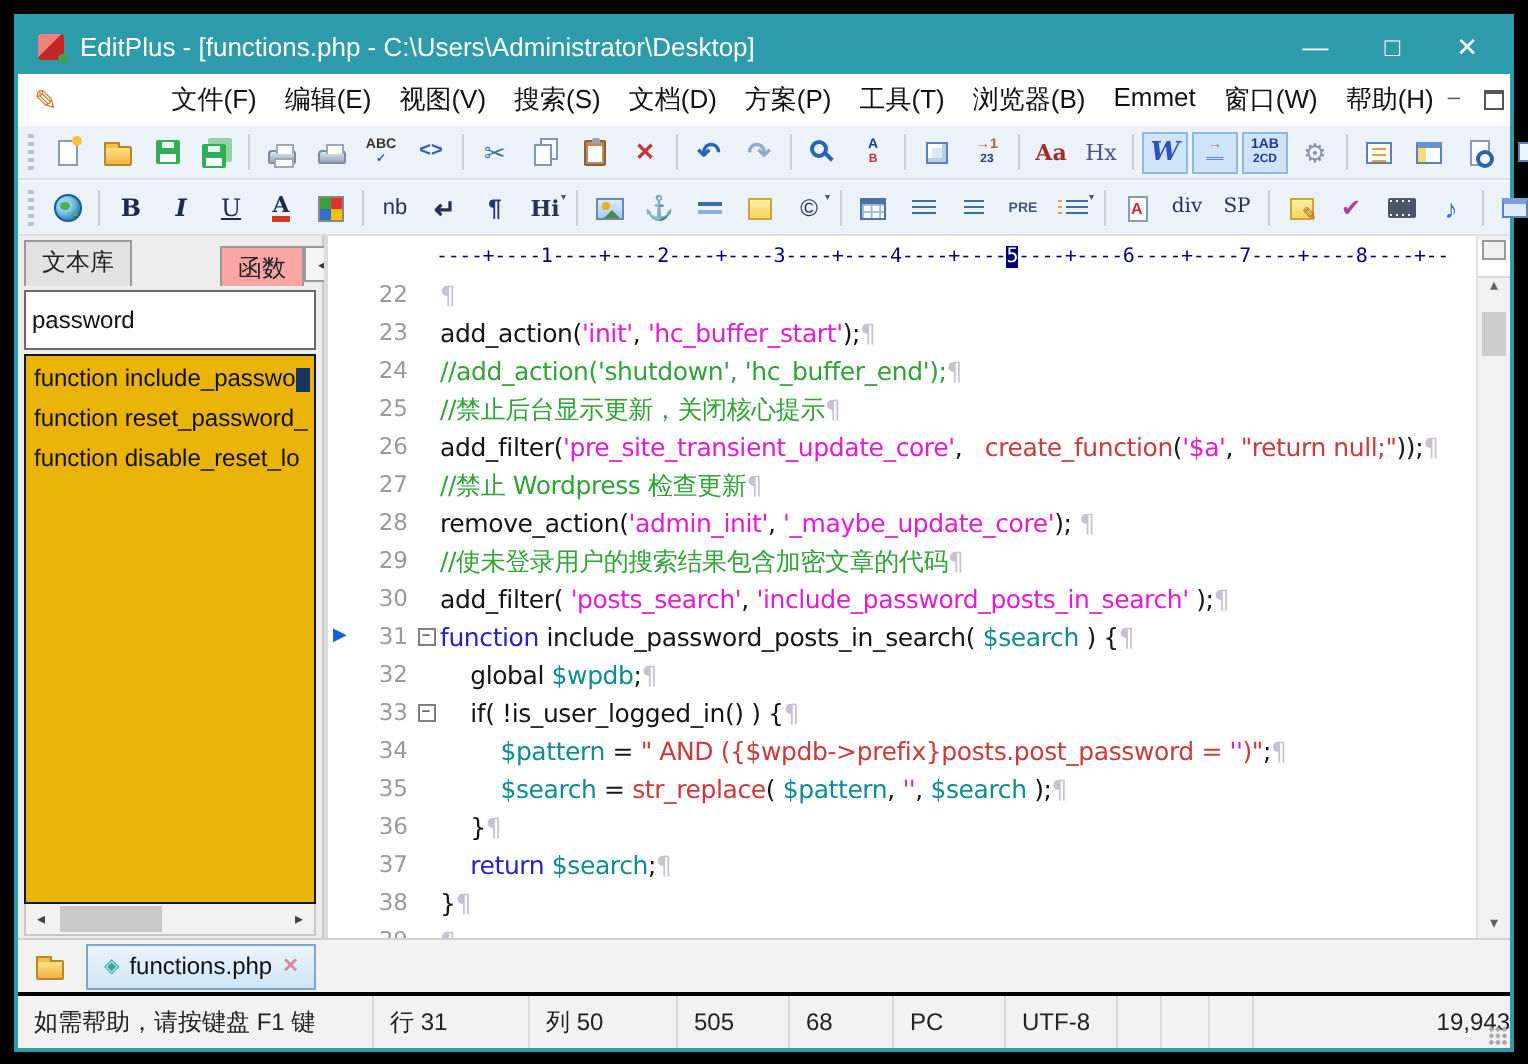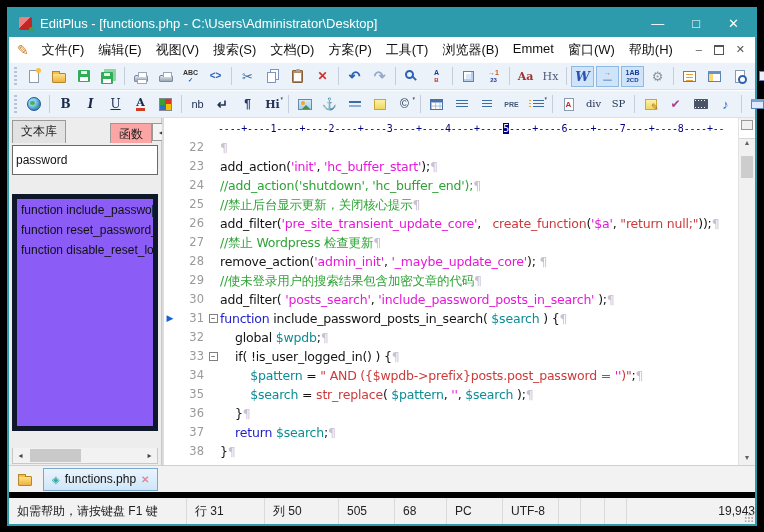--- a/index.html
+++ b/index.html
@@ -10,21 +10,21 @@
   .titlebar{height:28px;background:#2E9BAD;color:#fff;display:flex;align-items:center;flex:none;}
   .applogo{width:13px;height:13px;margin:0 8px 0 10px;border-radius:2px;flex:none;
     background:linear-gradient(135deg,#ef8080 0 45%,#c42626 45%);position:relative;}
   .applogo::after{content:"";position:absolute;right:-2px;bottom:-2px;width:5px;height:5px;background:#3fa04f;border-radius:50%;}
   .title{font-size:13px;flex:1;white-space:nowrap;overflow:hidden;}
   .wctls{display:flex;align-items:center;gap:28px;padding-right:16px;flex:none;}
   .wctl{font-size:13px;cursor:default;line-height:1;}
   
   .menubar{height:25px;background:#fff;display:flex;align-items:center;font-size:13px;color:#111;flex:none;}
   .menupencil{font-size:14px;color:#c87820;margin:0 6px 0 8px;}
-  .menuitems{display:flex;flex:1;}
+  .menuitems{display:flex;flex:1;margin-left:44px;}
   .menu-item{padding:3px 7px;white-space:nowrap;}
   .mdictls{display:flex;align-items:center;gap:12px;padding-right:10px;color:#555;}
   .mdictl{font-size:11px;line-height:1;}
   .mdi-restore{width:8px;height:7px;border:1px solid #555;border-top:2px solid #555;display:inline-block;}
   
   .toolbar{height:26px;background:#ECF2F9;border-top:1px solid #fbfdff;border-bottom:1px solid #d9e0ea;
     display:flex;align-items:center;padding-left:4px;flex:none;}
   .thandle{width:3px;height:18px;margin:0 4px 0 1px;flex:none;
     background:repeating-linear-gradient(180deg,#b9c5d6 0 2px,transparent 2px 4px);}
   .tsep{width:1px;height:18px;background:#c5cedb;margin:0 3px;flex:none;}
@@ -94,21 +94,21 @@
   .main{flex:1;display:flex;min-height:0;}
   .sidebar{width:152px;flex:none;background:#EDEDED;display:flex;flex-direction:column;border-right:1px solid #c8c8c8;}
   .sidetabs{height:23px;display:flex;align-items:flex-end;padding:2px 2px 0 3px;gap:0;}
   .sidetab{font-size:12px;padding:2px 8px 3px;border:1px solid #9a9a9a;border-bottom:none;background:#e2e2e2;color:#222;white-space:nowrap;}
   .sidetab.active{background:#fca5a5;position:relative;z-index:2;padding-bottom:0;}
   .tabarrows{margin-left:auto;display:flex;gap:1px;padding-bottom:2px;}
   .tabarrow{width:16px;height:16px;border:1px solid #9a9a9a;background:#f4f4f4;font-size:8px;color:#333;
     display:flex;align-items:center;justify-content:center;}
   .sideinput{margin:2px 3px;height:18px;border:1px solid #6a6a6a;font-size:12px;padding:5px 3px;
     font-family:"Liberation Sans",sans-serif;background:#fff;color:#111;}
-  .sidelist{flex:1;margin:17px 3px;background:#8b5cf6;border:5px solid #0f172a;font-size:12px;color:#111;
+  .sidelist{flex:1;margin:0 3px;background:#eab308;border:1px solid #0f172a;font-size:12px;color:#111;
     overflow:hidden;padding-top:1px;}
   .sideitem{height:20px;line-height:20px;padding-left:4px;white-space:nowrap;overflow:hidden;}
   .sideitem.sel::after{content:"";display:inline-block;width:7px;height:12px;background:#16355c;vertical-align:middle;}
   .sidehscroll{height:15px;margin:0 3px 1px;display:flex;align-items:stretch;background:#f2f2f2;border:1px solid #c8c8c8;border-top:none;}
   .harrow{width:15px;font-size:8px;color:#444;display:flex;align-items:center;justify-content:center;background:#f2f2f2;}
   .htrack{flex:1;position:relative;}
   .hthumb{position:absolute;left:2px;top:1px;bottom:1px;width:45%;background:#c9c9c9;}
   .splitter{width:2px;background:#dcdcdc;flex:none;}
   .editor{flex:1;min-width:0;display:flex;flex-direction:column;background:#fff;}
   .ruler{height:20px;flex:none;display:flex;align-items:center;padding-left:54px;
@@ -131,21 +131,21 @@
   .varrow.up{top:18px;} .varrow.down{bottom:0;}
   .vthumb{position:absolute;left:2px;right:2px;top:38px;height:22px;background:#cdcdcd;}
   
   .doctabs{height:26px;flex:none;background:#f2f2f2;border-top:1px solid #cfcfcf;display:flex;align-items:center;padding-left:4px;gap:6px;}
   .folderbtn{width:24px;height:22px;display:flex;align-items:center;justify-content:center;border:none;background:transparent;padding:0;}
   .doctab{height:21px;display:flex;align-items:center;gap:5px;padding:0 8px;font-size:12px;color:#111;
     background:linear-gradient(#eaf4fd,#cfe6f8);border:1px solid #7aa7cc;}
   .tabdiamond{color:#2aa9a0;font-size:10px;}
   .tabclose{color:#d88a9a;font-size:10px;font-weight:bold;}
   
-  .statusbar{height:26px;flex:none;background:#F2F2F2;border-top:6px solid #000000;display:flex;align-items:center;
+  .statusbar{height:26px;flex:none;background:#F2F2F2;border-top:2px solid #000000;display:flex;align-items:center;
     font-size:12px;color:#222;position:relative;}
   .seg{height:100%;display:flex;align-items:center;padding-left:8px;border-right:1px solid #dadada;box-sizing:border-box;white-space:nowrap;overflow:hidden;}
   .seg:nth-child(1){width:178px;}
   .seg:nth-child(2){width:78px;}
   .seg:nth-child(3){width:74px;}
   .seg:nth-child(4){width:56px;}
   .seg:nth-child(5){width:52px;}
   .seg:nth-child(6){width:56px;}
   .seg:nth-child(7){width:56px;}
   .seg:nth-child(8){width:22px;}

